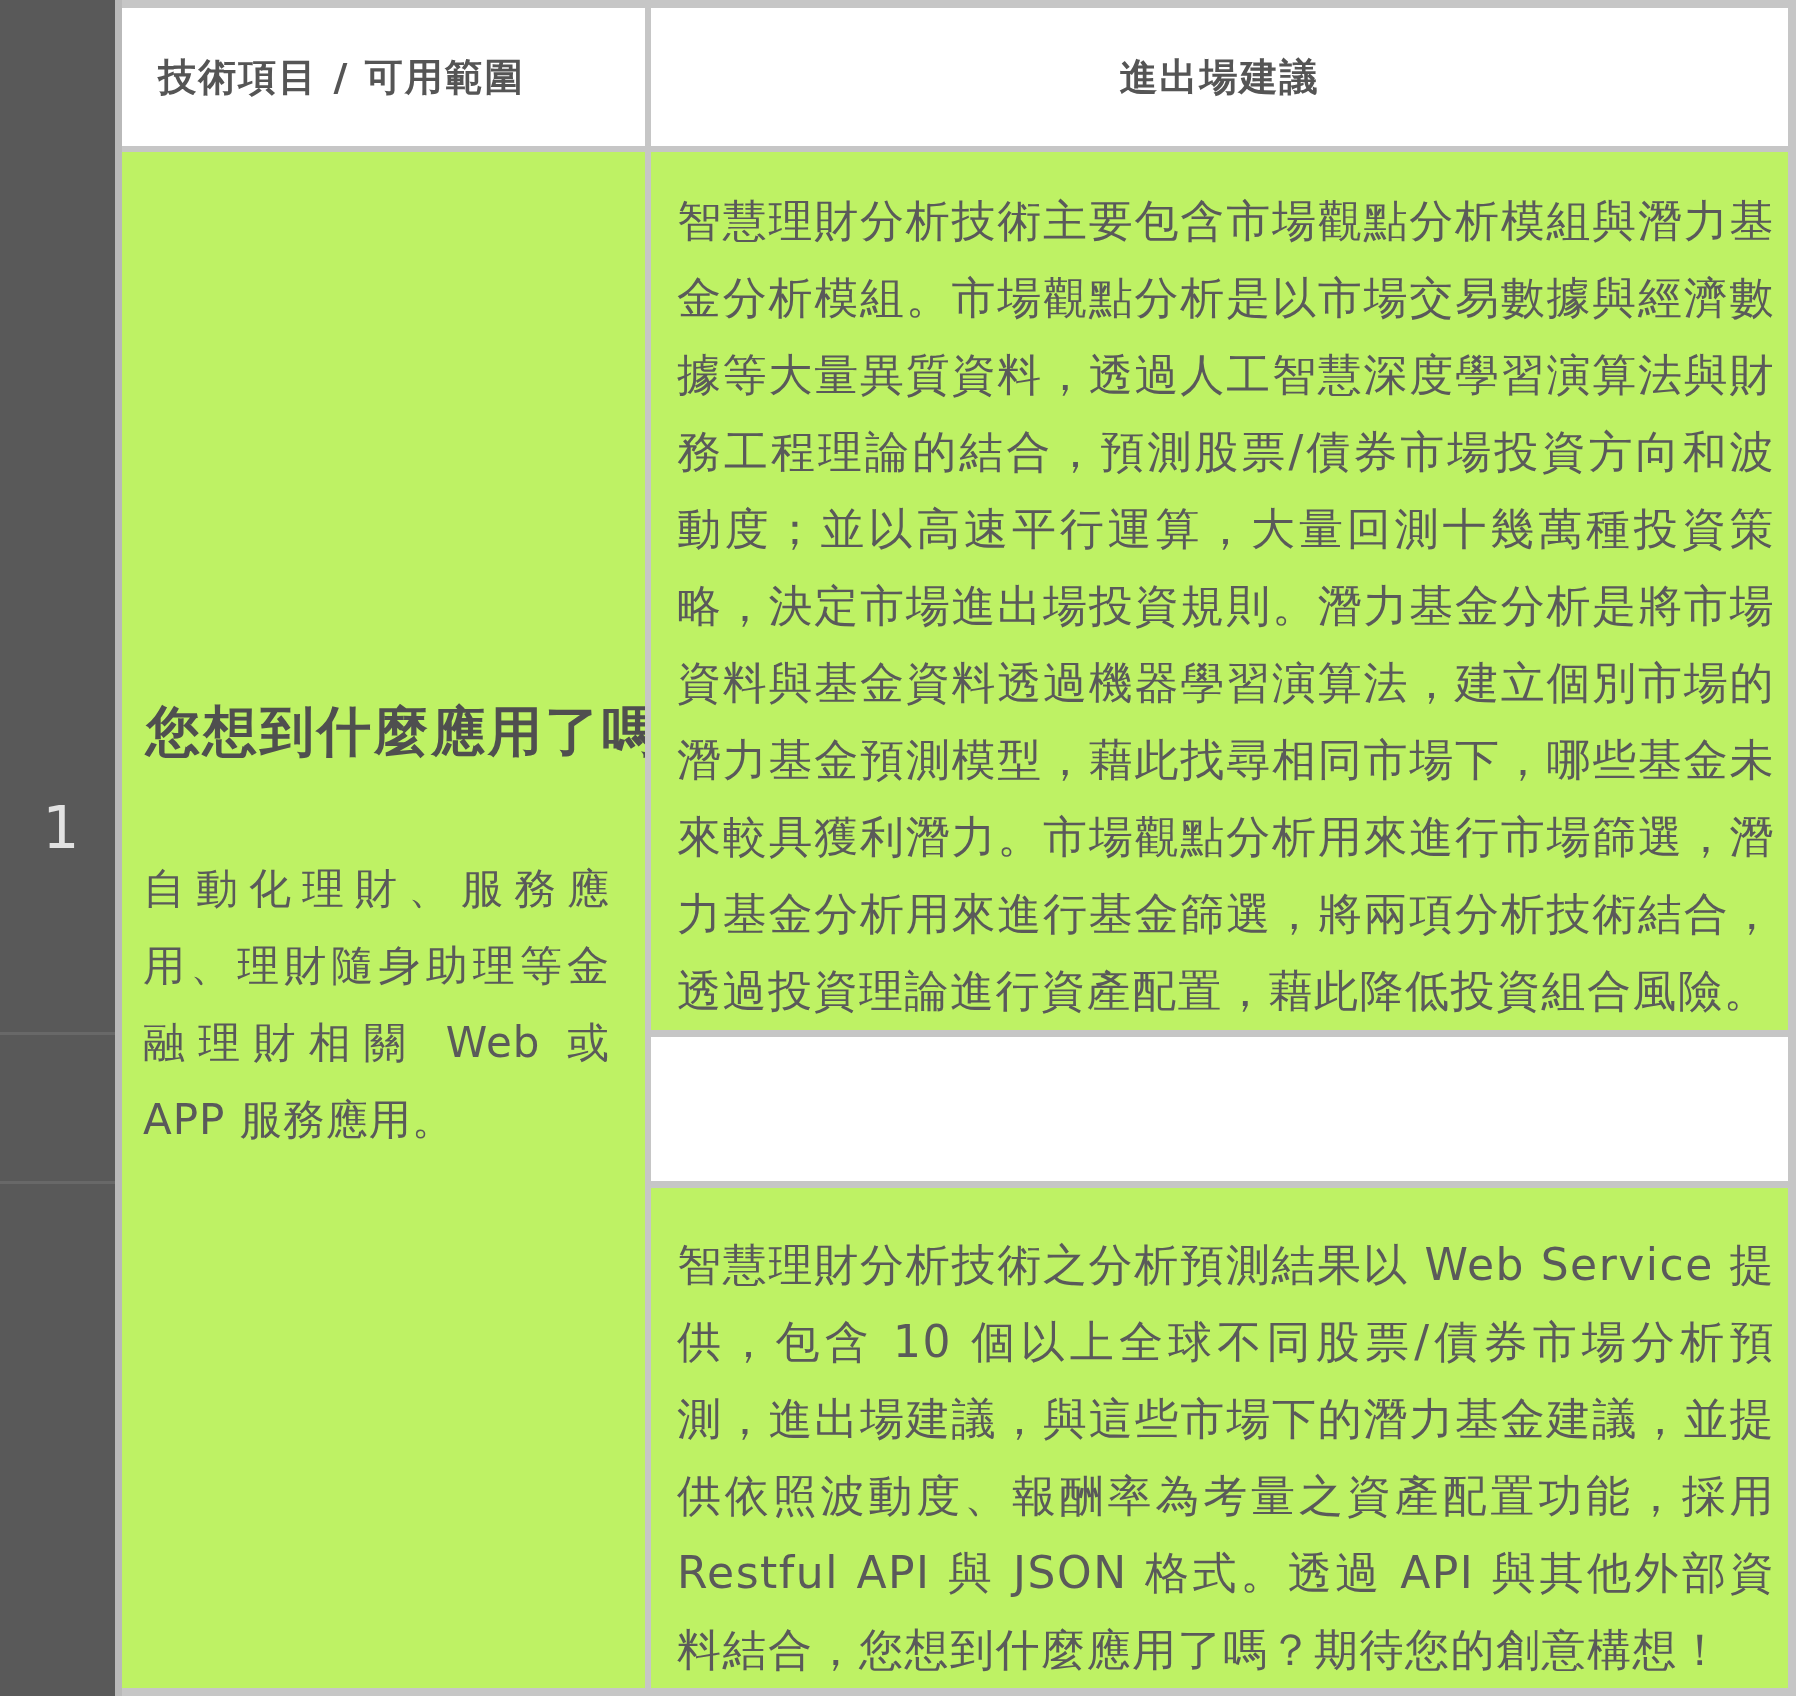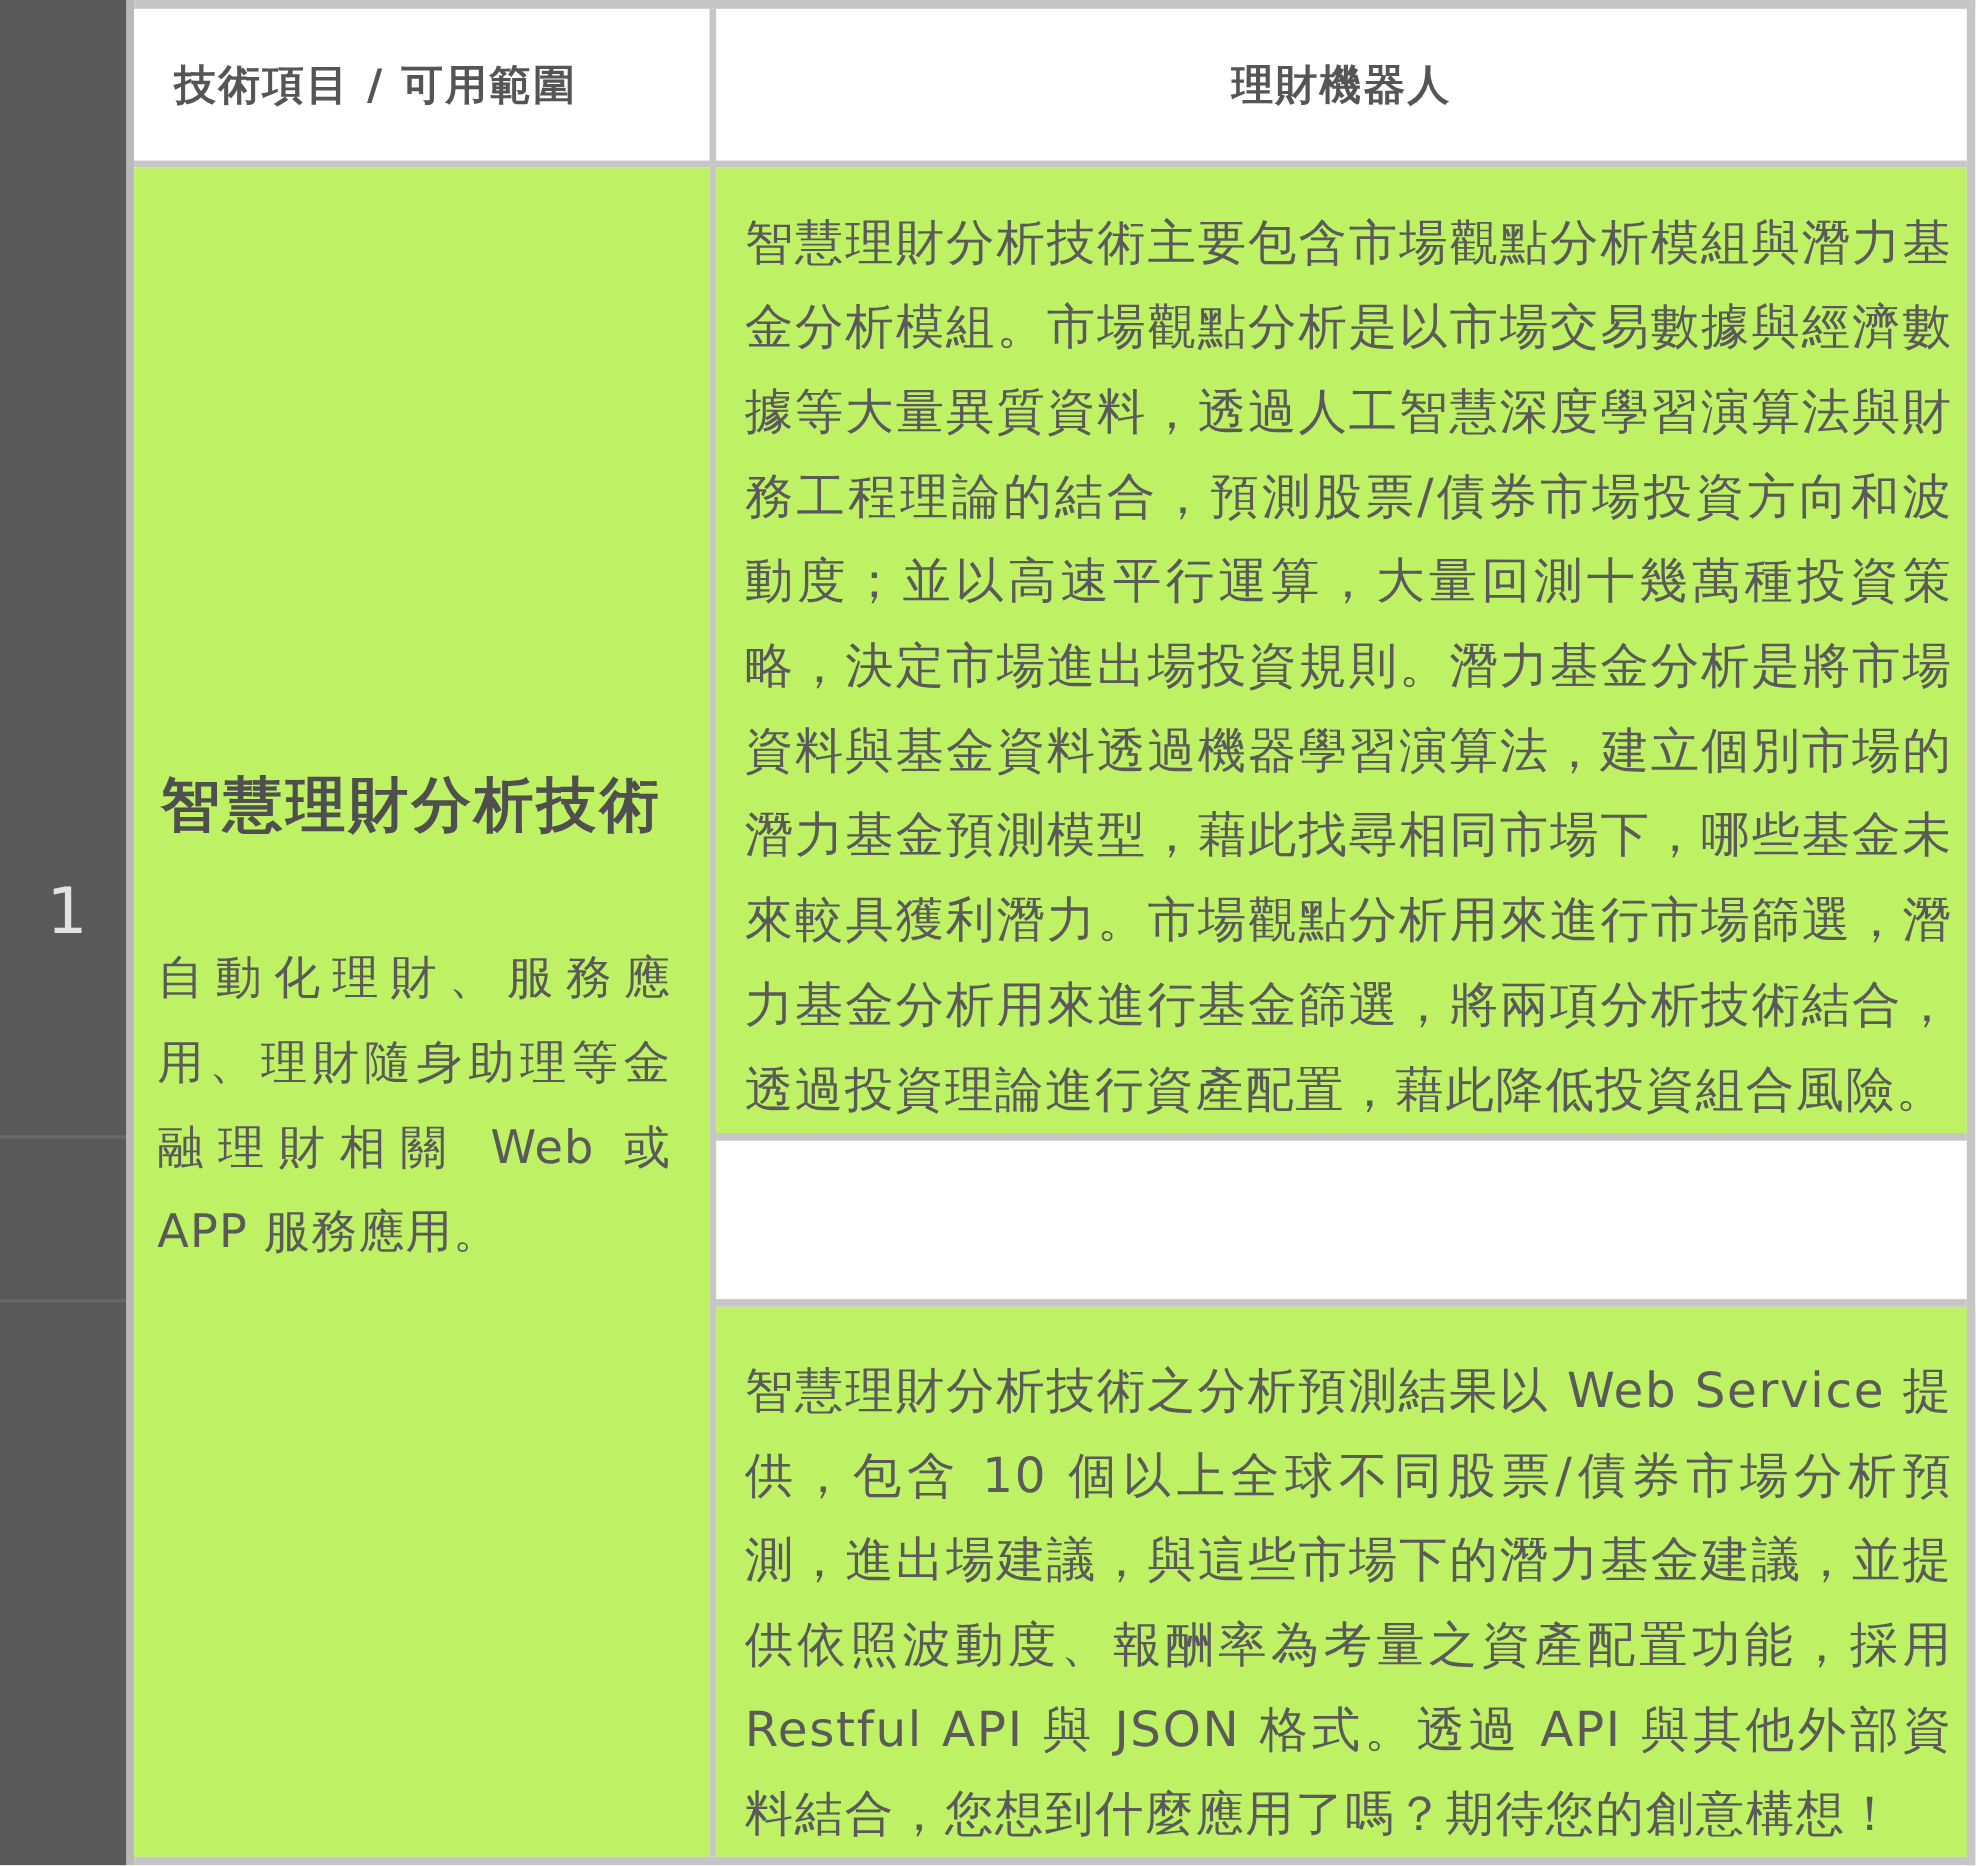--- a/index.html
+++ b/index.html
@@ -72,25 +72,25 @@
     <div class="abs sidebar-faint" style="top:1181px;"></div>
   </div>
   <div class="abs row-number">1</div>
 
   <div class="abs strip"></div>
 
   <div class="abs cell-white hdr-cell hc1">
     <span class="hdr-text">技術項目 / 可用範圍</span>
   </div>
   <div class="abs cell-white hdr-cell hc2">
-    <span class="hdr-text">理財機器人</span>
+    <span class="hdr-text">進出場建議</span>
   </div>
 
   <div class="abs cell-gray item-cell">
-    <div class="abs item-title">智慧理財分析技術</div>
+    <div class="abs item-title">您想到什麼應用了嗎</div>
     <div class="abs item-scope">自動化理財、服務應用、理財隨身助理等金融理財相關 Web 或 APP 服務應用。</div>
   </div>
 
   <div class="abs cell-gray intro-cell">
     <div class="abs body-text intro-text">智慧理財分析技術主要包含市場觀點分析模組與潛力基金分析模組。市場觀點分析是以市場交易數據與經濟數據等大量異質資料，透過人工智慧深度學習演算法與財務工程理論的結合，預測股票/債券市場投資方向和波動度；並以高速平行運算，大量回測十幾萬種投資策略，決定市場進出場投資規則。潛力基金分析是將市場資料與基金資料透過機器學習演算法，建立個別市場的潛力基金預測模型，藉此找尋相同市場下，哪些基金未來較具獲利潛力。市場觀點分析用來進行市場篩選，潛力基金分析用來進行基金篩選，將兩項分析技術結合，透過投資理論進行資產配置，藉此降低投資組合風險。</div>
   </div>
 
 
   <div class="abs cell-gray app-cell">
     <div class="abs body-text app-text">智慧理財分析技術之分析預測結果以 Web Service 提供，包含 10 個以上全球不同股票/債券市場分析預測，進出場建議，與這些市場下的潛力基金建議，並提供依照波動度、報酬率為考量之資產配置功能，採用 Restful API 與 JSON 格式。透過 API 與其他外部資料結合，您想到什麼應用了嗎？期待您的創意構想！</div>

